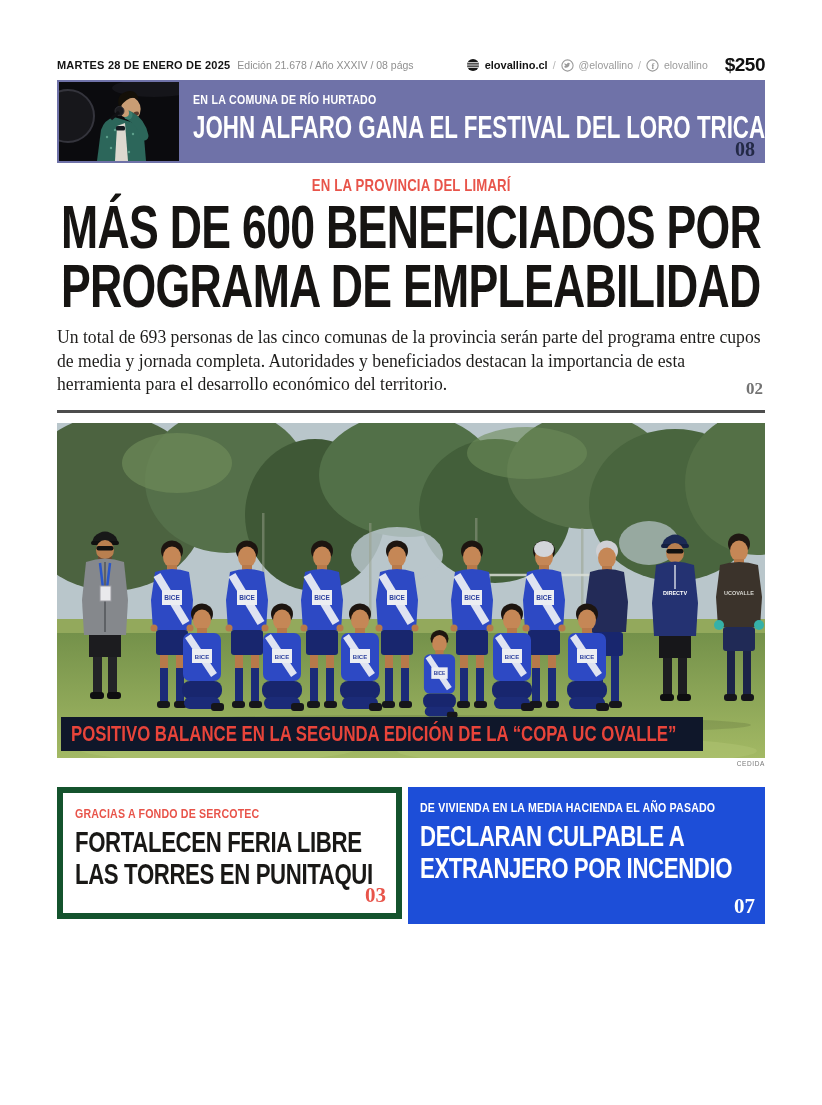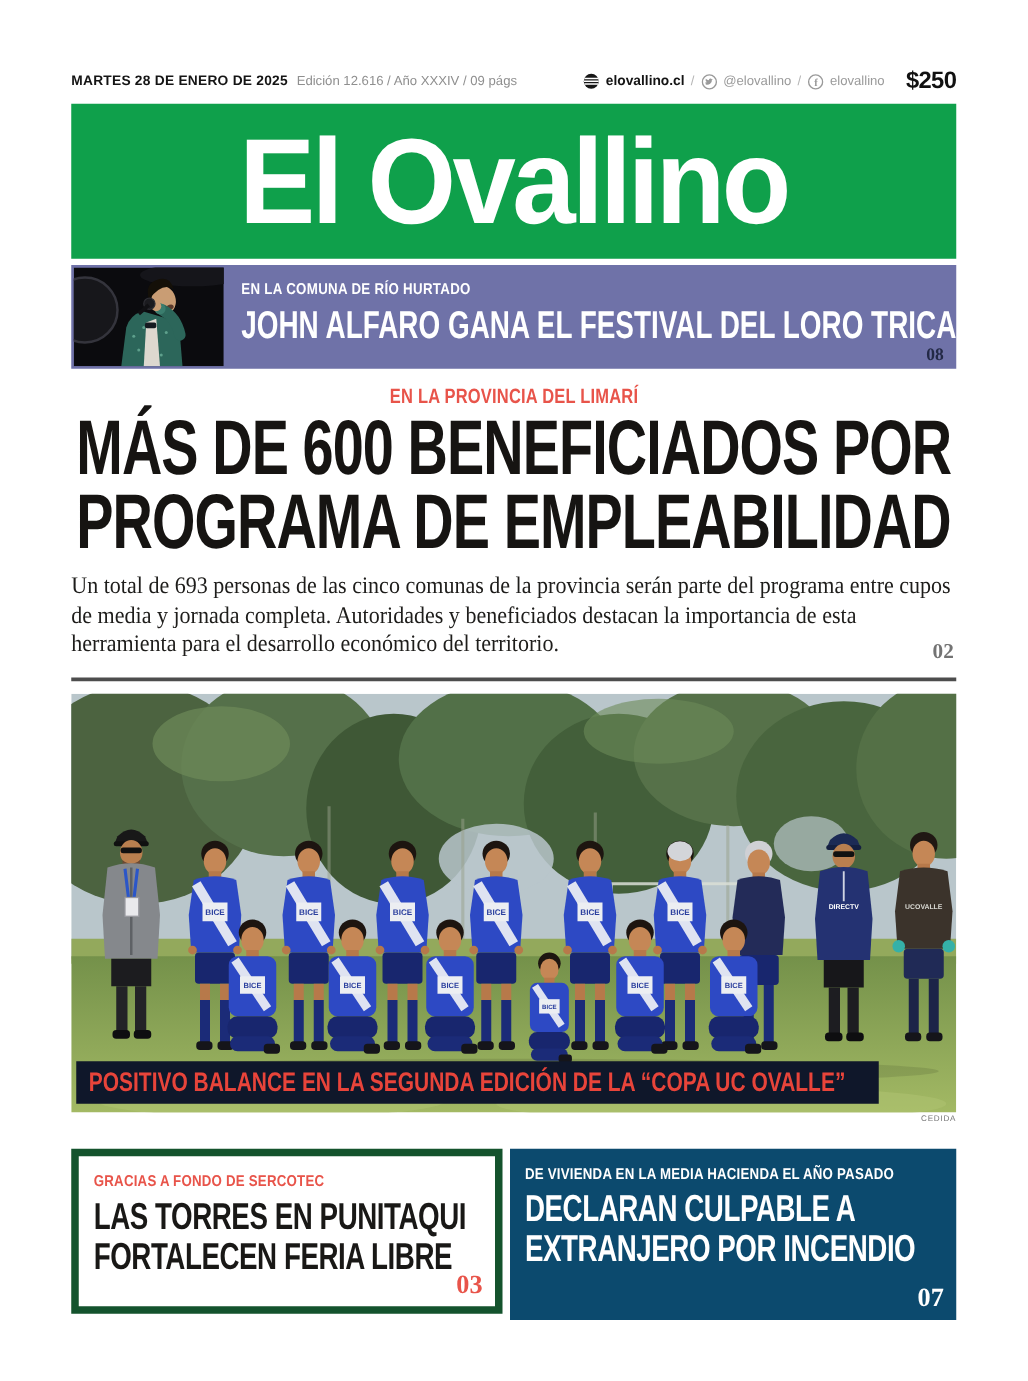--- a/index.html
+++ b/index.html
@@ -25,21 +25,21 @@
   .masthead span{color:#fff;font-weight:bold;font-size:93px;letter-spacing:-3px;transform:scale(.98,1.04);display:inline-block;}
 
   
   .banner{position:relative;margin-top:5px;height:83px;background:#6f72a8;}
   .banner-photo{position:absolute;left:2px;top:2px;width:120px;height:79px;}
   .banner-body{margin-left:136px;padding-top:10px;}
   .cond{display:inline-block;white-space:nowrap;transform-origin:left center;}
   .banner-kicker .cond{transform:scaleX(.85);font-weight:bold;font-size:12.5px;color:#fff;letter-spacing:.3px;}
   .banner-headline{margin-top:4px;height:32px;display:flex;align-items:center;}
   .banner-headline .cond{transform:scaleX(.72);font-weight:bold;font-size:31px;color:#fff;letter-spacing:0;}
-  .banner-page{position:absolute;right:10px;bottom:2px;font-family:"Liberation Serif",serif;font-weight:bold;font-size:14px;color:#232946;}
+  .banner-page{position:absolute;right:10px;bottom:2px;font-family:"Liberation Serif",serif;font-weight:bold;font-size:20px;color:#232946;}
 
   
   .lead-kicker{margin-top:13px;text-align:center;height:18px;}
   .lead-kicker .cond{transform-origin:center;transform:scaleX(.8);font-weight:bold;font-size:16.5px;color:#e8544a;letter-spacing:.2px;}
   .headline{margin-top:3px;color:#161412;}
   .hl-line{display:flex;justify-content:center;height:59px;align-items:center;}
   .hl-line .cond{transform-origin:center;transform:scaleX(.72);font-weight:bold;font-size:62px;letter-spacing:-1px;}
   .summary-wrap{position:relative;margin-top:10px;height:72px;}
   .summary{width:763px;transform:scaleX(.928);transform-origin:left top;
     font-family:"Liberation Serif",serif;font-size:19px;line-height:23.5px;color:#1e1d1b;margin:0;}
@@ -52,21 +52,21 @@
   .team{display:block;width:708px;height:335px;}
   .photo-caption{position:absolute;left:4px;bottom:7px;width:642px;height:34px;background:#0f172a;
     display:flex;align-items:center;padding:0 12px 0 10px;box-sizing:border-box;}
   .photo-caption .cond{transform:scaleX(.78);font-weight:bold;font-size:21.5px;color:#e8443a;letter-spacing:0;}
   .credit{text-align:right;font-size:6.5px;color:#777;letter-spacing:.6px;margin-top:2px;}
 
   
   .bottom-row{display:flex;gap:6px;margin-top:20px;align-items:flex-start;}
   .story{box-sizing:border-box;position:relative;padding:11px 12px;}
   .story-left{width:345px;height:132px;background:#fff;border:6px solid #14532d;}
-  .story-right{width:357px;height:137px;background:#0c4a6e;color:#fff;}
+  .story-right{width:357px;height:137px;background:#1d4ed8;color:#fff;}
   .story-kicker{height:16px;}
   .story-kicker .cond{transform:scaleX(.85);font-weight:bold;font-size:12.5px;letter-spacing:.2px;}
   .story-left .story-kicker .cond{color:#e8544a;}
   .story-right .story-kicker .cond{color:#fff;}
   .story-hl{margin-top:6px;}
   .story-hl-line{height:32px;display:flex;align-items:center;}
   .story-hl-line .cond{transform:scaleX(.74);font-weight:bold;font-size:30px;letter-spacing:-.5px;}
   .story-left .story-hl-line .cond{color:#191816;}
   .story-right .story-hl-line .cond{color:#fff;}
   .story-page{position:absolute;right:10px;bottom:5px;font-family:"Liberation Serif",serif;font-weight:bold;font-size:21px;}
@@ -74,21 +74,21 @@
   .story-right .story-page{color:#fff;}
 </style>
 </head>
 <body>
 
 <div class="page">
 
   <div class="topbar">
     <div class="tb-left">
       <span class="tb-date">MARTES 28 DE ENERO DE 2025</span>
-      <span class="tb-edition">Edición 12.616 / Año XXXIV / 09 págs</span>
+      <span class="tb-edition">Edición 21.678 / Año XXXIV / 08 págs</span>
     </div>
     <div class="tb-right">
       <svg class="ticon" width="14" height="14" viewBox="0 0 14 14">
         <circle cx="7" cy="7" r="6" fill="#161616"></circle>
         <path d="M1.5 4.8 H12.5 M1 7 H13 M1.5 9.2 H12.5" stroke="#fff" stroke-width="1.1"></path>
       </svg>
       <span class="tb-site">elovallino.cl</span>
       <span class="tb-sep">/</span>
       <svg class="ticon" width="13" height="13" viewBox="0 0 13 13">
         <circle cx="6.5" cy="6.5" r="5.6" fill="none" stroke="#9a9a9a" stroke-width="1.1"></circle>
@@ -98,23 +98,20 @@
       <span class="tb-sep">/</span>
       <svg class="ticon" width="13" height="13" viewBox="0 0 13 13">
         <circle cx="6.5" cy="6.5" r="5.6" fill="none" stroke="#9a9a9a" stroke-width="1.1"></circle>
         <text x="6.8" y="9.6" font-size="8.5" font-weight="bold" text-anchor="middle" fill="#9a9a9a" font-family="Liberation Serif, serif">f</text>
       </svg>
       <span>elovallino</span>
       <span class="tb-price">$250</span>
     </div>
   </div>
 
-  <div class="masthead">
-    <span>El Ovallino</span>
-  </div>
 
   <div class="banner">
     <svg class="banner-photo" viewBox="0 0 120 79">
       <rect x="0" y="0" width="120" height="79" fill="#0b0b0e"></rect>
       <ellipse cx="95" cy="6" rx="42" ry="9" fill="#15151a"></ellipse>
       <circle cx="9" cy="34" r="26" fill="#17171b" stroke="#34343c" stroke-width="2"></circle>
       <path d="M38,79 L42,48 Q45,38 55,35 L72,40 Q83,45 85,55 L87,79 Z" fill="#2c665a"></path>
       <circle cx="48" cy="55" r="1.2" fill="#5ea08c"></circle>
         <circle cx="56" cy="48" r="1.2" fill="#5ea08c"></circle>
       <circle cx="64" cy="60" r="1.2" fill="#5ea08c"></circle>
@@ -313,24 +310,24 @@
   </div>
   <div class="credit">CEDIDA</div>
 
   <div class="bottom-row">
     <div class="story story-left">
       <div class="story-kicker">
         <span class="cond">GRACIAS A FONDO DE SERCOTEC</span>
       </div>
       <div class="story-hl">
         <div class="story-hl-line">
-            <span class="cond">LAS TORRES EN PUNITAQUI</span>
+            <span class="cond">FORTALECEN FERIA LIBRE</span>
           </div>
         <div class="story-hl-line">
-            <span class="cond">FORTALECEN FERIA LIBRE</span>
+            <span class="cond">LAS TORRES EN PUNITAQUI</span>
           </div>
       </div>
       <span class="story-page">03</span>
     </div>
     <div class="story story-right">
       <div class="story-kicker">
         <span class="cond">DE VIVIENDA EN LA MEDIA HACIENDA EL AÑO PASADO</span>
       </div>
       <div class="story-hl">
         <div class="story-hl-line">

